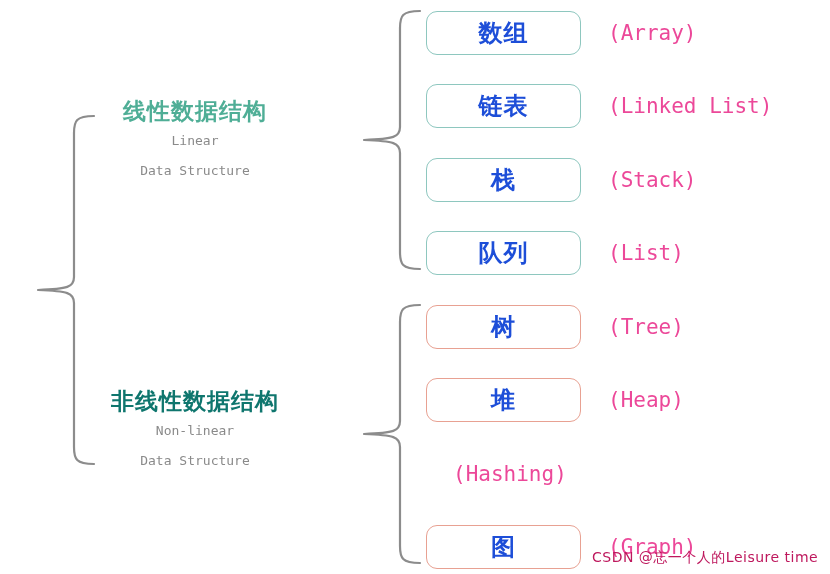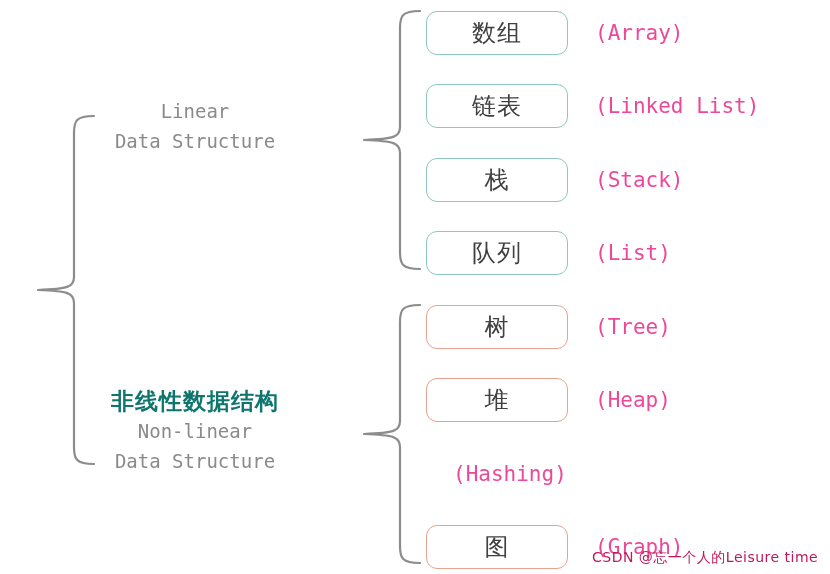--- a/index.html
+++ b/index.html
@@ -46,52 +46,52 @@
   .group-cn {
     font-family: "Liberation Sans", sans-serif;
     font-size: 23px;
     font-weight: bold;
     letter-spacing: 1px;
     line-height: 30px;
     white-space: nowrap;
   }
   .group-en {
     font-family: "DejaVu Sans Mono", "Liberation Mono", monospace;
-    font-size: 19px;
+    font-size: 13px;
     color: #8a8a8a;
     line-height: 30px;
     white-space: nowrap;
   }
   #group-linear        { top: 96px; }
   #group-nonlinear     { top: 386px; }
   #group-linear .group-cn    { color: #4FAE96; }
   #group-nonlinear .group-cn { color: #0f766e; }
 
   
   .item-row {
     position: absolute;
     left: 426px;
     height: 46px;
     display: flex;
     align-items: center;
   }
   .item-box {
-    width: 142px;
+    width: 155px;
     height: 44px;
     box-sizing: border-box;
     border: 1.6px solid #8ec7bf;
     border-radius: 11px;
     background: #ffffff;
     display: flex;
     align-items: center;
     justify-content: center;
     font-family: "Liberation Sans", sans-serif;
     font-size: 24px;
-    font-weight: normal;
-    color: #404040;
+    font-weight: bold;
+    color: #1d4ed8;
     letter-spacing: 1px;
   }
   .item-row.nonlinear .item-box {
     border-color: #e8a192;
   }
   .item-en {
     margin-left: 27px;
     font-family: "DejaVu Sans Mono", "Liberation Mono", monospace;
     font-size: 21px;
     color: #ec4899;
@@ -136,20 +136,21 @@
     <path class="brace-path" d="M 420 305
              C 402 305, 400 310, 400 322
              L 400 421
              C 400 431, 394 433, 364 434
              C 394 435, 400 437, 400 447
              L 400 546
              C 400 558, 402 563, 420 563"></path>
   </svg>
 
   <div class="group-label" id="group-linear">
+    <div class="group-cn">线性数据结构</div>
     <div class="group-en">Linear</div>
     <div class="group-en">Data Structure</div>
   </div>
 
   <div class="group-label" id="group-nonlinear">
     <div class="group-cn">非线性数据结构</div>
     <div class="group-en">Non-linear</div>
     <div class="group-en">Data Structure</div>
   </div>
 

